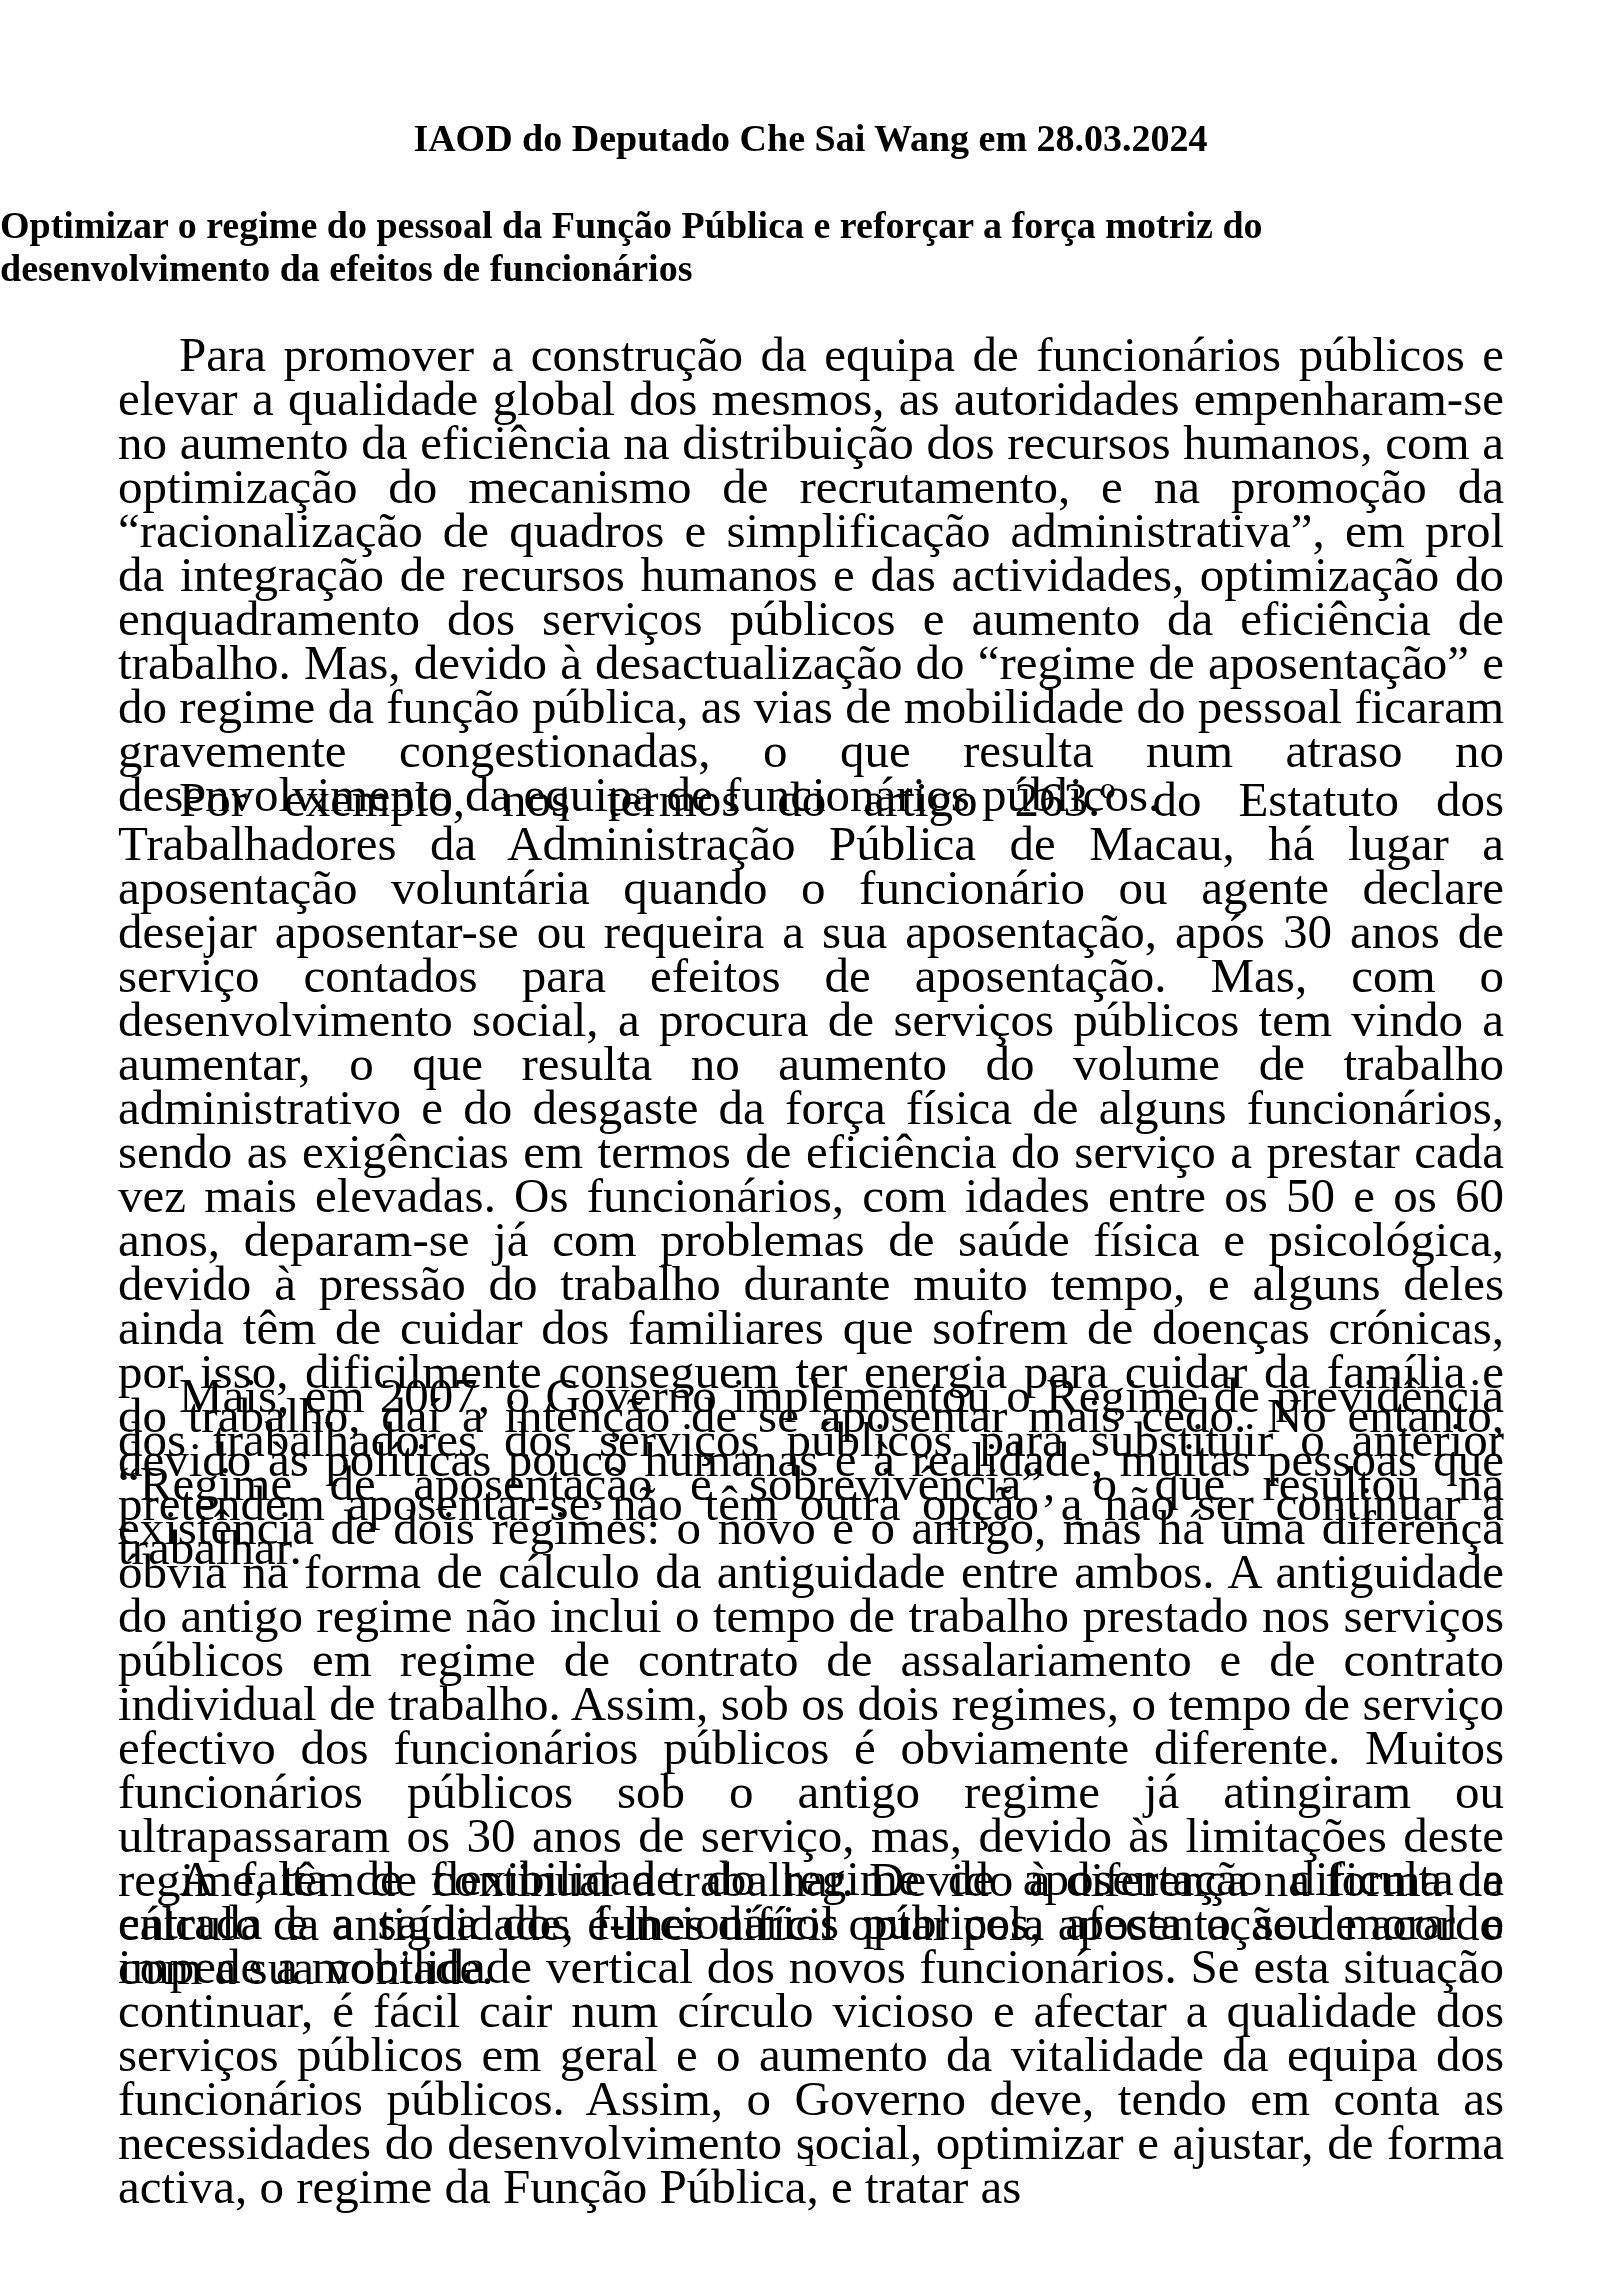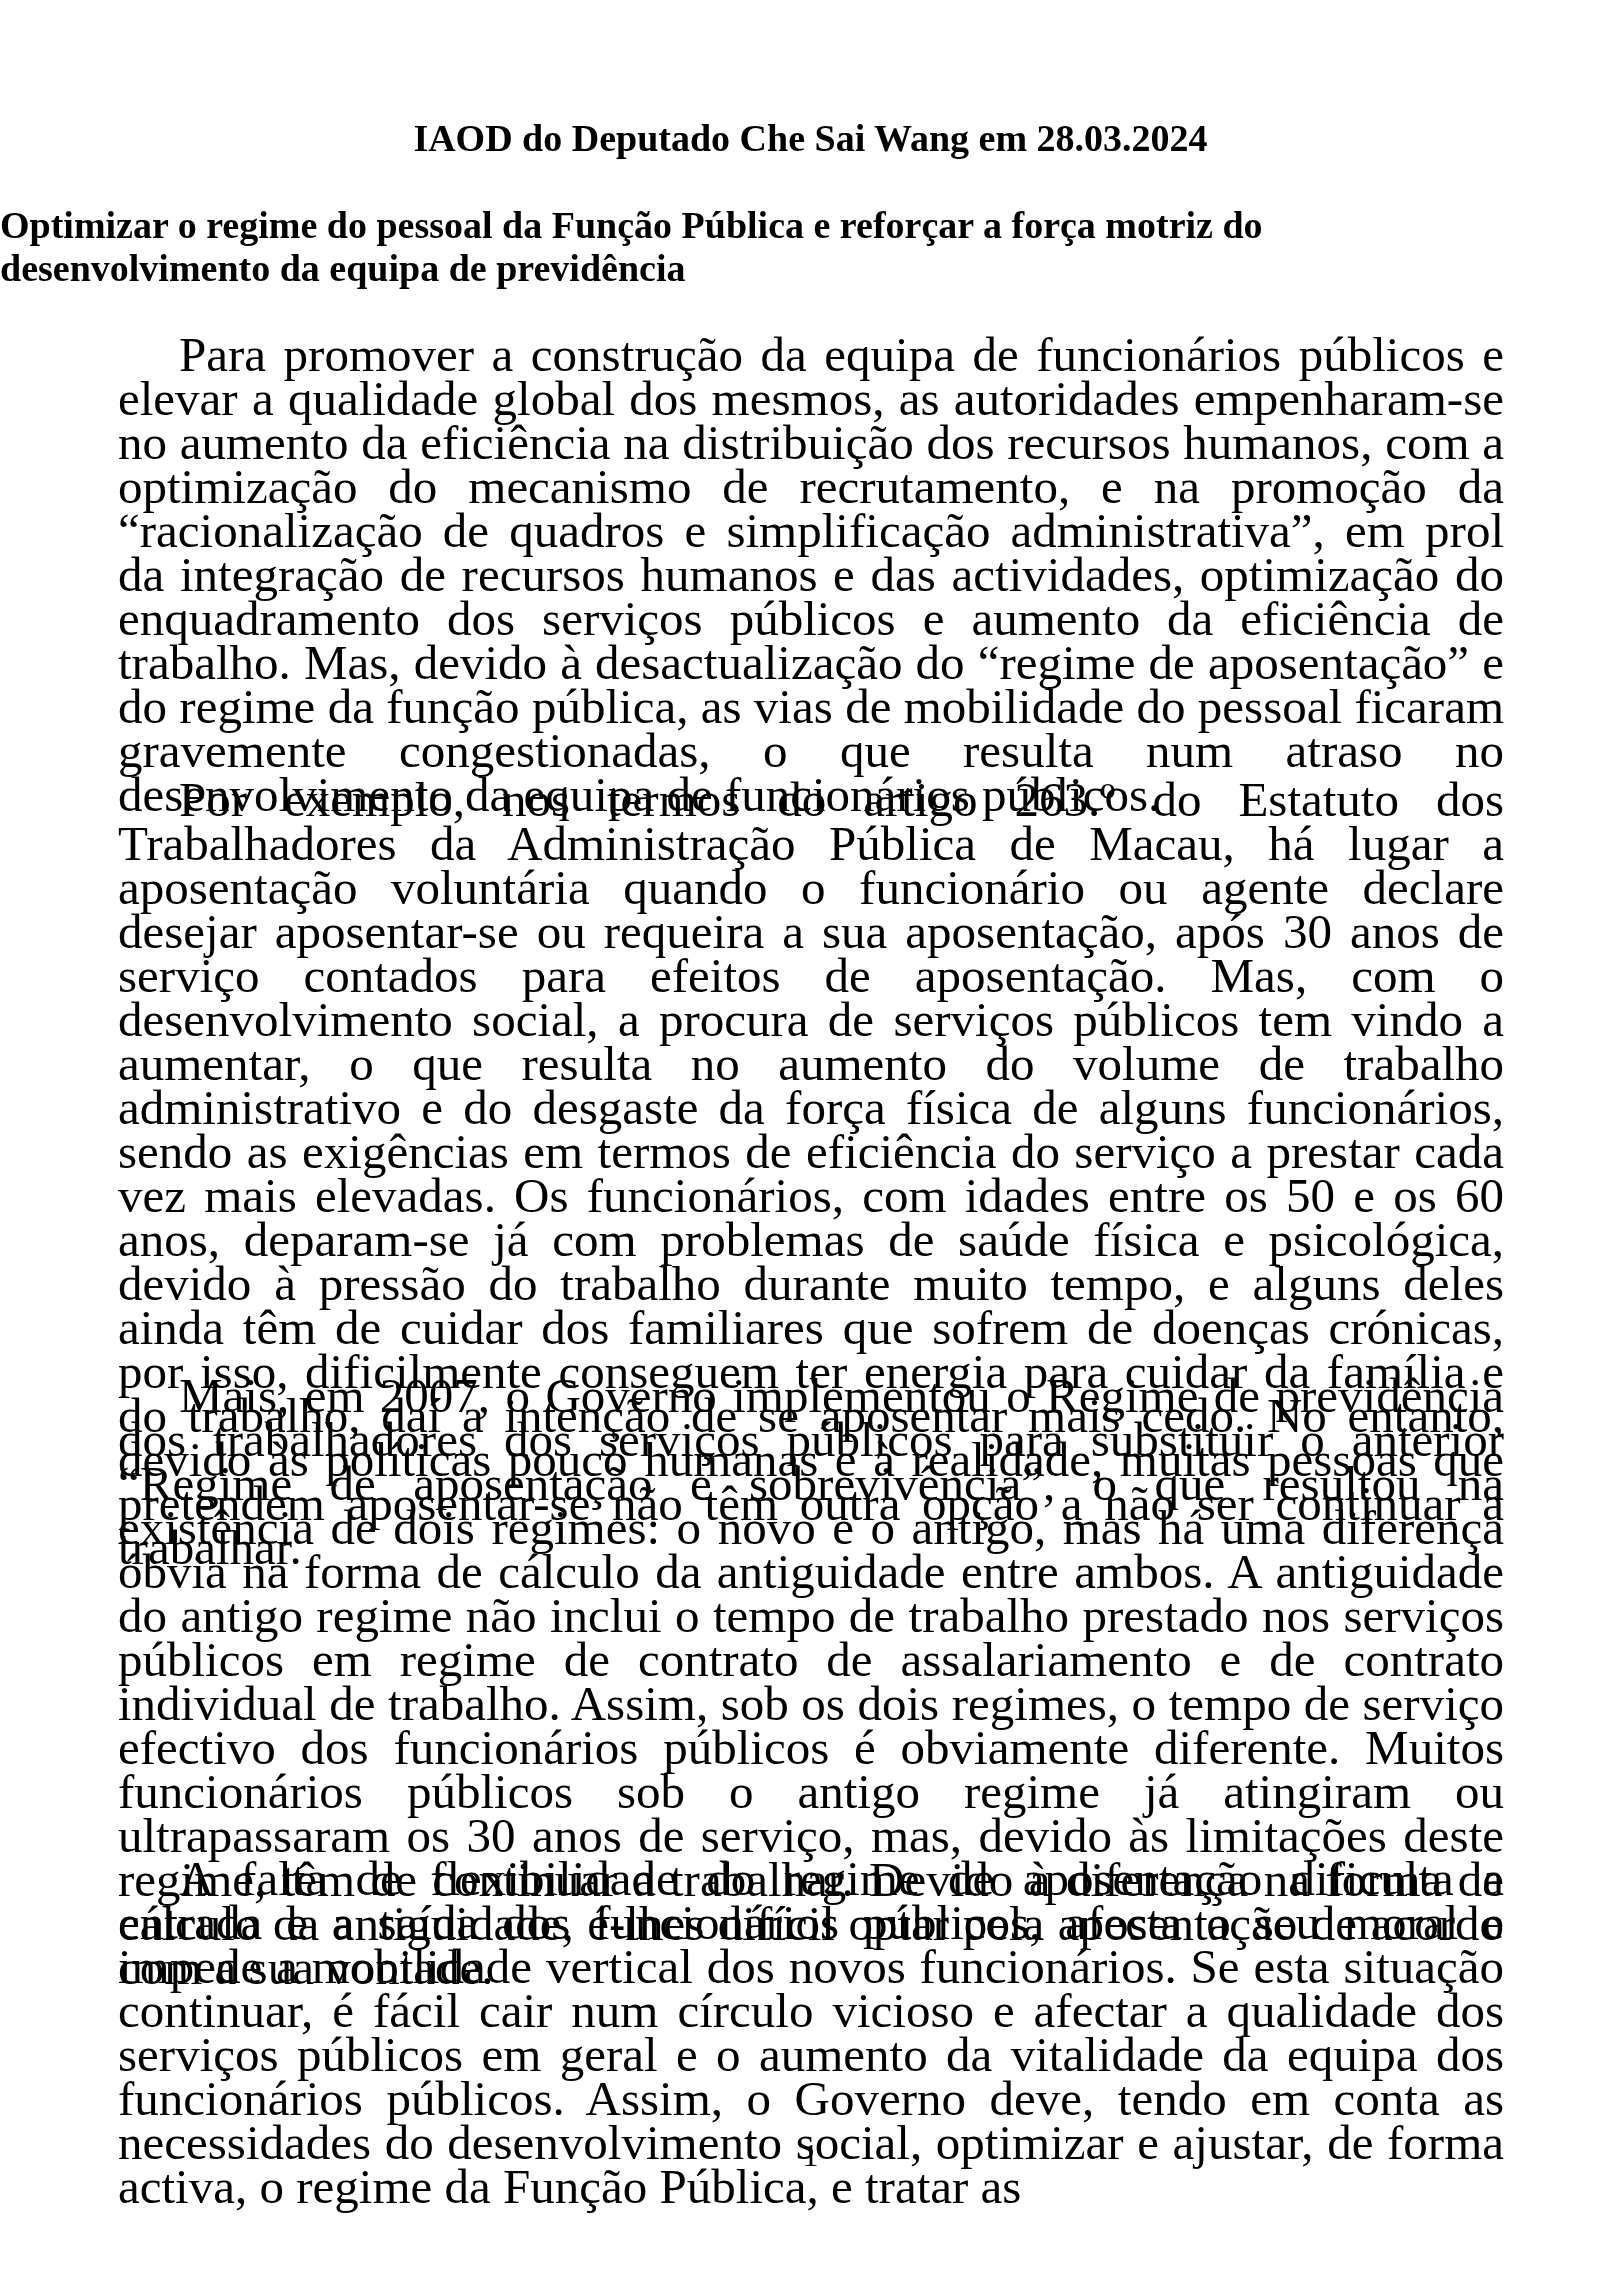--- a/index.html
+++ b/index.html
@@ -71,21 +71,21 @@
   }
 </style>
 </head>
 <body>
 
 <div class="page">
   <h1 class="title">IAOD do Deputado Che Sai Wang em 28.03.2024</h1>
 
   <h2 class="subtitle">
     <span>Optimizar o regime do pessoal da Função Pública e reforçar a força motriz do</span>
-    <span>desenvolvimento da equipa de previdência</span>
+    <span>desenvolvimento da efeitos de funcionários</span>
   </h2>
 
   <p id="p1" class="para">Para promover a construção da equipa de funcionários públicos e elevar a qualidade global dos mesmos, as autoridades empenharam-se no aumento da eficiência na distribuição dos recursos humanos, com a optimização do mecanismo de recrutamento, e na promoção da “racionalização de quadros e simplificação administrativa”, em prol da integração de recursos humanos e das actividades, optimização do enquadramento dos serviços públicos e aumento da eficiência de trabalho. Mas, devido à desactualização do “regime de aposentação” e do regime da função pública, as vias de mobilidade do pessoal ficaram gravemente congestionadas, o que resulta num atraso no desenvolvimento da equipa de funcionários públicos.</p>
   <p id="p2" class="para">Por exemplo, nos termos do artigo 263.º do Estatuto dos Trabalhadores da Administração Pública de Macau, há lugar a aposentação voluntária quando o funcionário ou agente declare desejar aposentar-se ou requeira a sua aposentação, após 30 anos de serviço contados para efeitos de aposentação. Mas, com o desenvolvimento social, a procura de serviços públicos tem vindo a aumentar, o que resulta no aumento do volume de trabalho administrativo e do desgaste da força física de alguns funcionários, sendo as exigências em termos de eficiência do serviço a prestar cada vez mais elevadas. Os funcionários, com idades entre os 50 e os 60 anos, deparam-se já com problemas de saúde física e psicológica, devido à pressão do trabalho durante muito tempo, e alguns deles ainda têm de cuidar dos familiares que sofrem de doenças crónicas, por isso, dificilmente conseguem ter energia para cuidar da família e do trabalho, daí a intenção de se aposentar mais cedo. No entanto, devido às políticas pouco humanas e à realidade, muitas pessoas que pretendem aposentar-se não têm outra opção a não ser continuar a trabalhar.</p>
   <p id="p3" class="para">Mais, em 2007, o Governo implementou o Regime de previdência dos trabalhadores dos serviços públicos para substituir o anterior “Regime de aposentação e sobrevivência”, o que resultou na existência de dois regimes: o novo e o antigo, mas há uma diferença óbvia na forma de cálculo da antiguidade entre ambos. A antiguidade do antigo regime não inclui o tempo de trabalho prestado nos serviços públicos em regime de contrato de assalariamento e de contrato individual de trabalho. Assim, sob os dois regimes, o tempo de serviço efectivo dos funcionários públicos é obviamente diferente. Muitos funcionários públicos sob o antigo regime já atingiram ou ultrapassaram os 30 anos de serviço, mas, devido às limitações deste regime, têm de continuar a trabalhar. Devido à diferença na forma de cálculo da antiguidade, é-lhes difícil optar pela aposentação de acordo com a sua vontade.</p>
   <p id="p4" class="para">A falta de flexibilidade do regime de aposentação dificulta a entrada e a saída dos funcionários públicos, afecta o seu moral e impede a mobilidade vertical dos novos funcionários. Se esta situação continuar, é fácil cair num círculo vicioso e afectar a qualidade dos serviços públicos em geral e o aumento da vitalidade da equipa dos funcionários públicos. Assim, o Governo deve, tendo em conta as necessidades do desenvolvimento social, optimizar e ajustar, de forma activa, o regime da Função Pública, e tratar as</p>
 
   <div class="page-number">1</div>
 </div>
 

